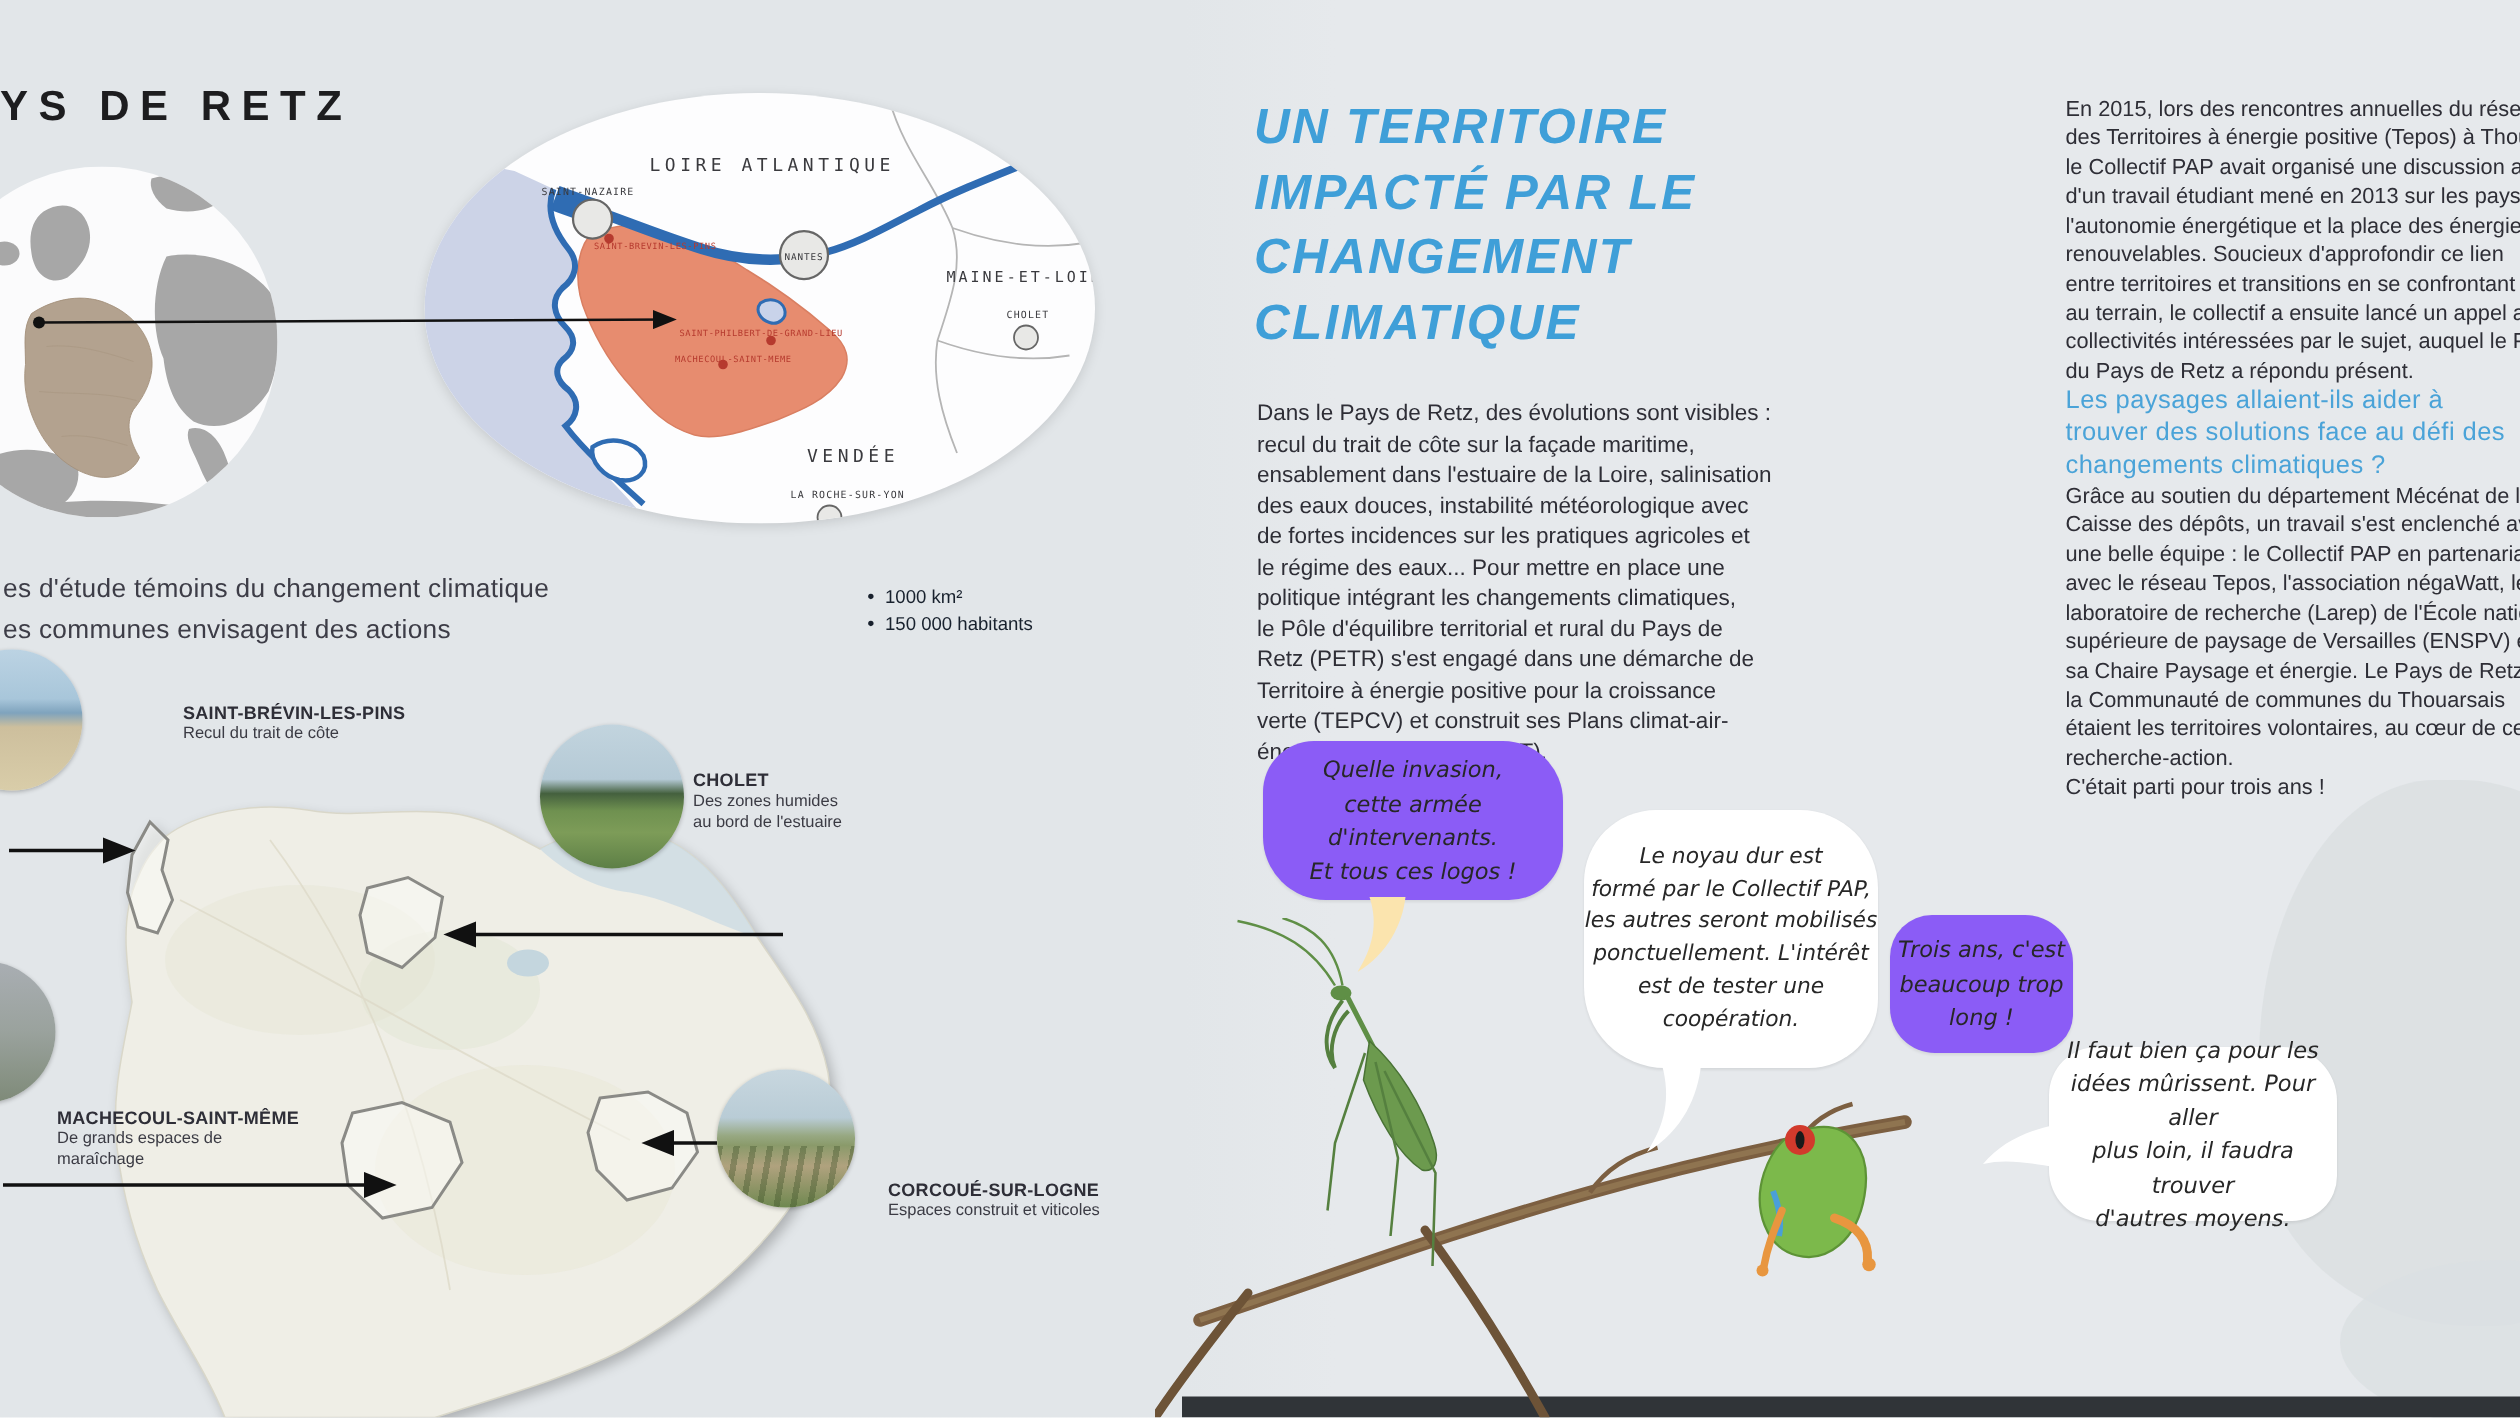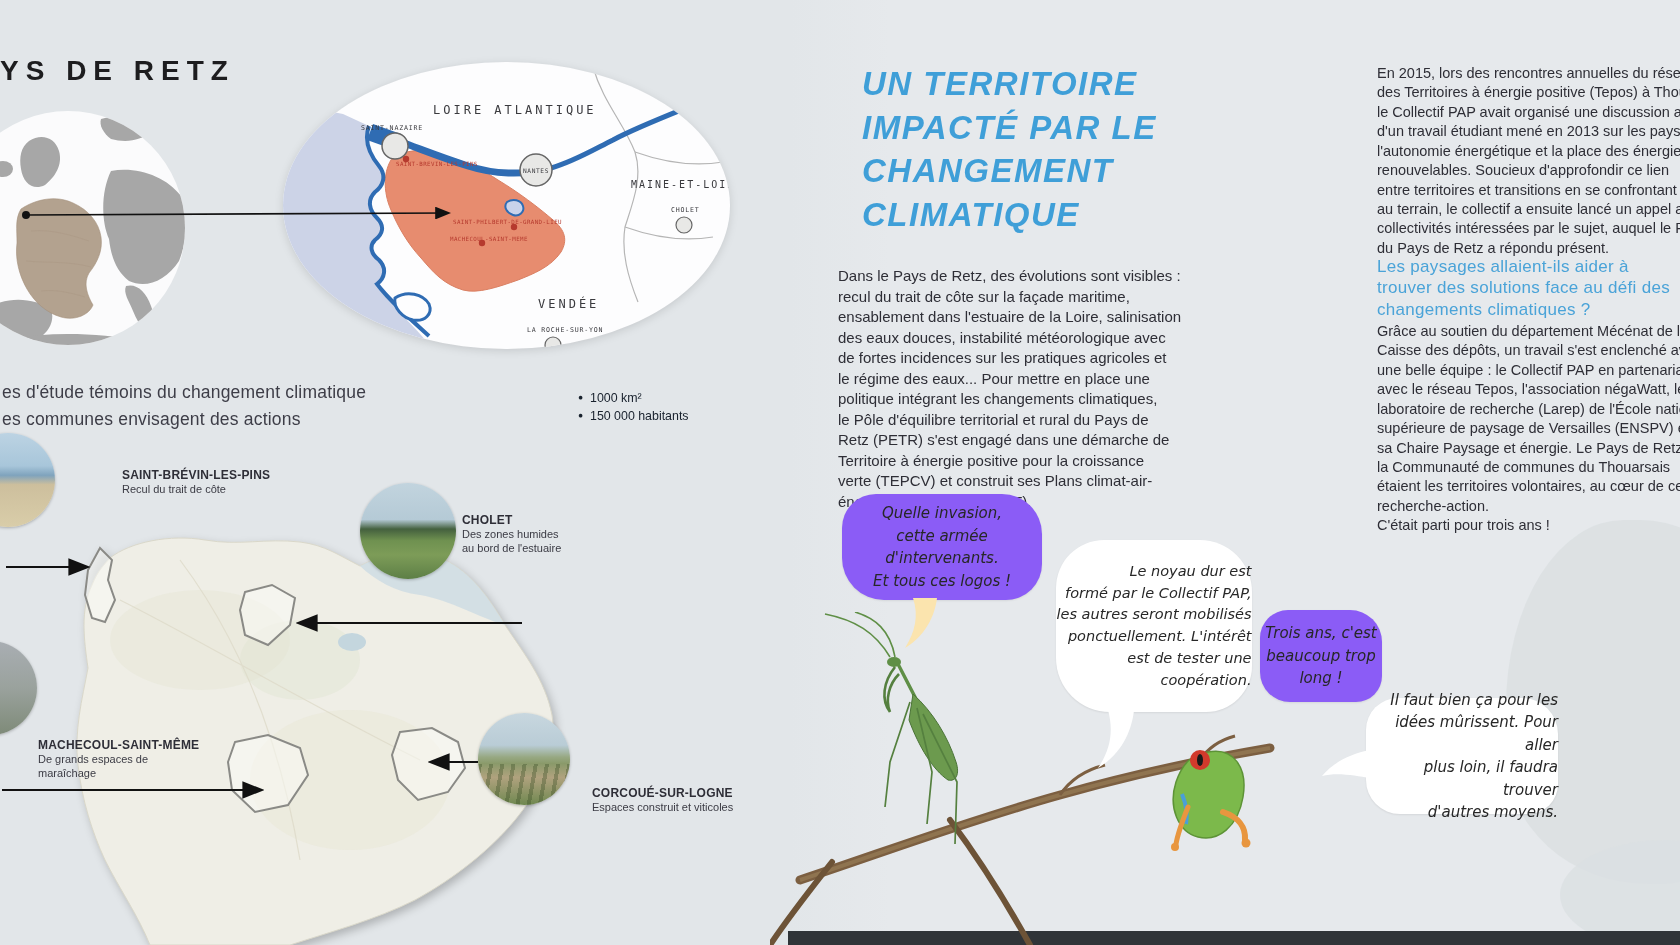--- a/index.html
+++ b/index.html
@@ -24,35 +24,35 @@
   .loc-desc{font-size:11px;line-height:1.3;color:#3b3b44;white-space:pre-line;}
   
   text{font-family:"DejaVu Sans Mono",monospace;fill:#3a3a3e;}
   .t-big{font-size:12px;letter-spacing:3px;}
   .t-mid{font-size:10px;letter-spacing:2px;}
   .t-sm{font-size:6.6px;letter-spacing:.8px;}
   .t-red{font-size:5.8px;letter-spacing:.4px;fill:#b63a2e;}
   
   .main-heading{
     left:836px;top:62px;font-style:italic;font-weight:700;font-size:33px;line-height:1.32;
-    color:#3f9fd8;letter-spacing:1.5px;white-space:pre-line;margin-left:26px;
+    color:#3f9fd8;letter-spacing:1.5px;white-space:pre-line;
   }
   .center-body{left:838px;top:266px;width:420px;font-size:15px;line-height:1.37;color:#2e2e36;white-space:pre-line;}
   
   .r-para1{left:1377px;top:64px;width:420px;font-size:14.5px;line-height:1.34;color:#2e2e36;white-space:pre-line;}
   .r-sub{left:1377px;top:256px;width:420px;font-size:17px;line-height:1.25;color:#4aa3d8;letter-spacing:.3px;white-space:pre-line;}
   .r-para2{left:1377px;top:322px;width:420px;font-size:14.5px;line-height:1.34;color:#2e2e36;white-space:pre-line;}
   
   .bubble{
     position:absolute;display:flex;align-items:center;justify-content:center;text-align:center;
     font-family:"DejaVu Sans",sans-serif;font-style:italic;font-size:15px;line-height:1.5;
     color:#272727;white-space:pre-line;box-shadow:0 1px 2px rgba(0,0,0,.08);
   }
   .bubble.yellow{background:#8b5cf6;}
-  .bubble.white{background:#ffffff;text-align:right;}
+  .bubble.white{background:#ffffff;}
   .b1{left:842px;top:494px;width:200px;height:106px;border-radius:34px 40px 36px 42px;}
   .b2{left:1056px;top:540px;width:196px;height:172px;border-radius:48px 52px 46px 54px;font-size:14.5px;}
   .b3{left:1260px;top:610px;width:122px;height:92px;border-radius:28px 32px 26px 30px;}
   .b4{left:1366px;top:698px;width:192px;height:116px;border-radius:32px 36px 30px 34px;}
   .blob{
     left:1506px;top:520px;width:262px;height:364px;background:#dbe0e2;opacity:.9;
     border-radius:48% 52% 42% 58% / 55% 45% 62% 38%;
   }
   .blob2{left:1560px;top:840px;width:210px;height:110px;background:#dbe0e2;opacity:.8;border-radius:50%;}
   .bottom-bar{left:788px;top:931px;width:892px;height:14px;background:#303438;}

